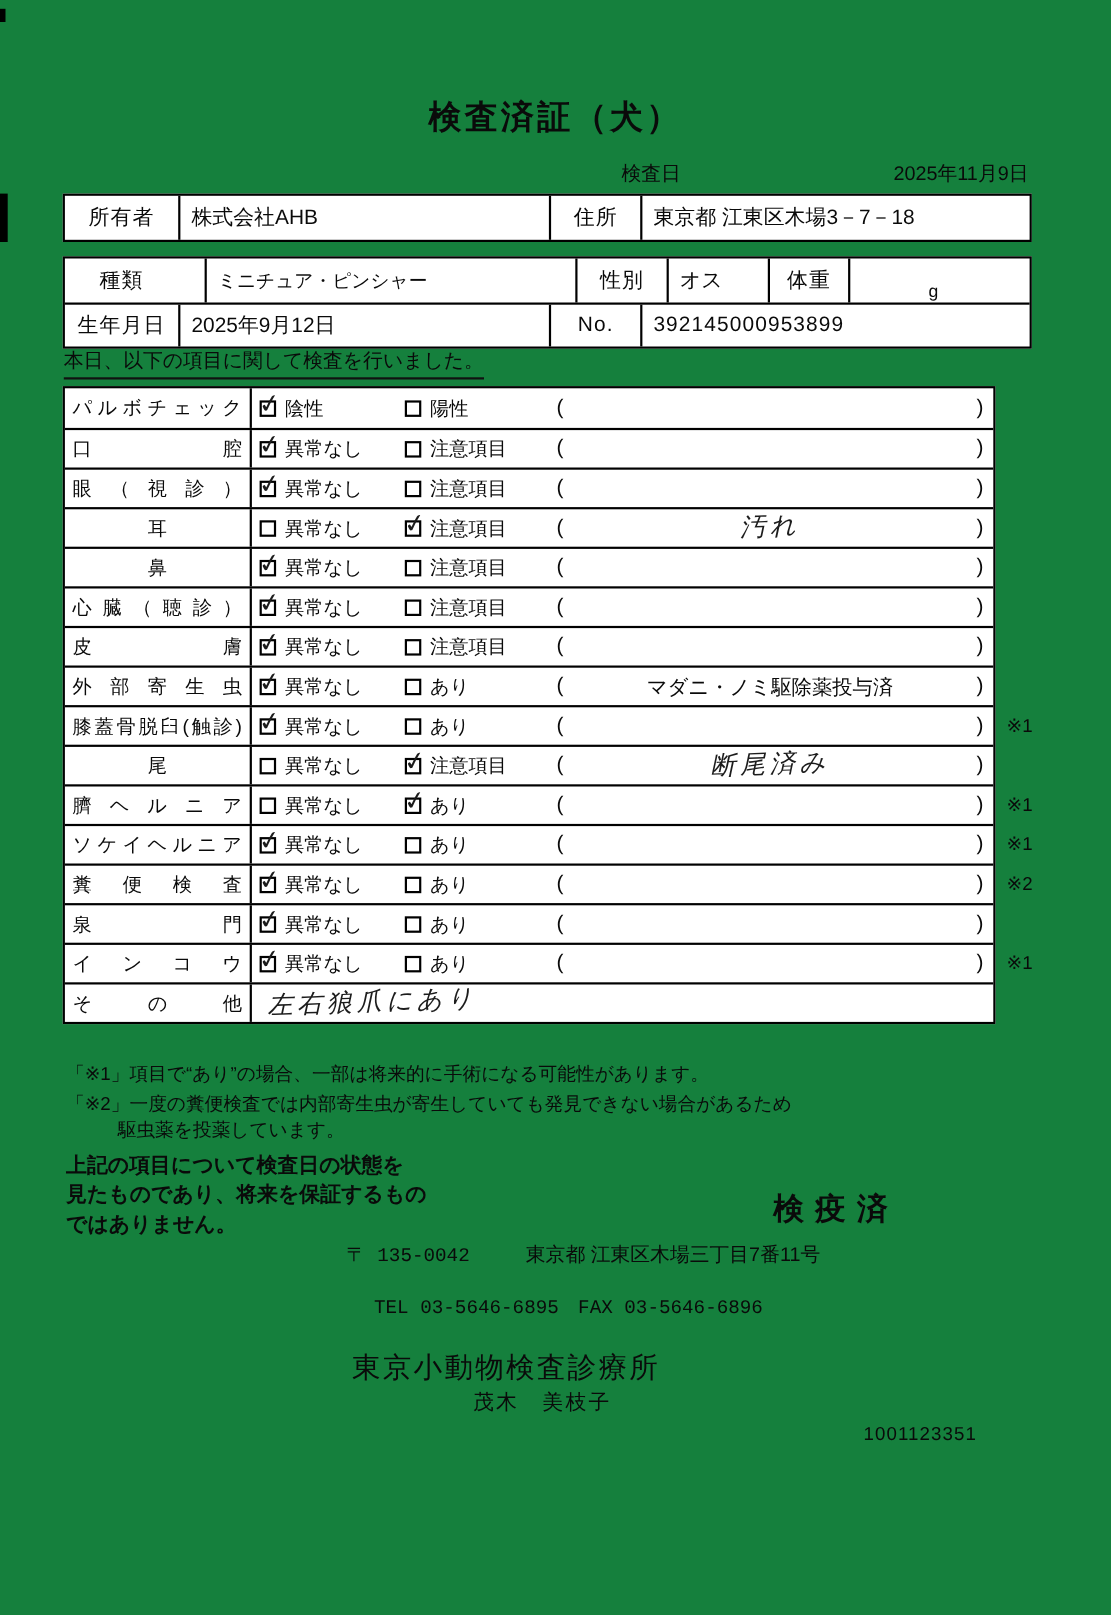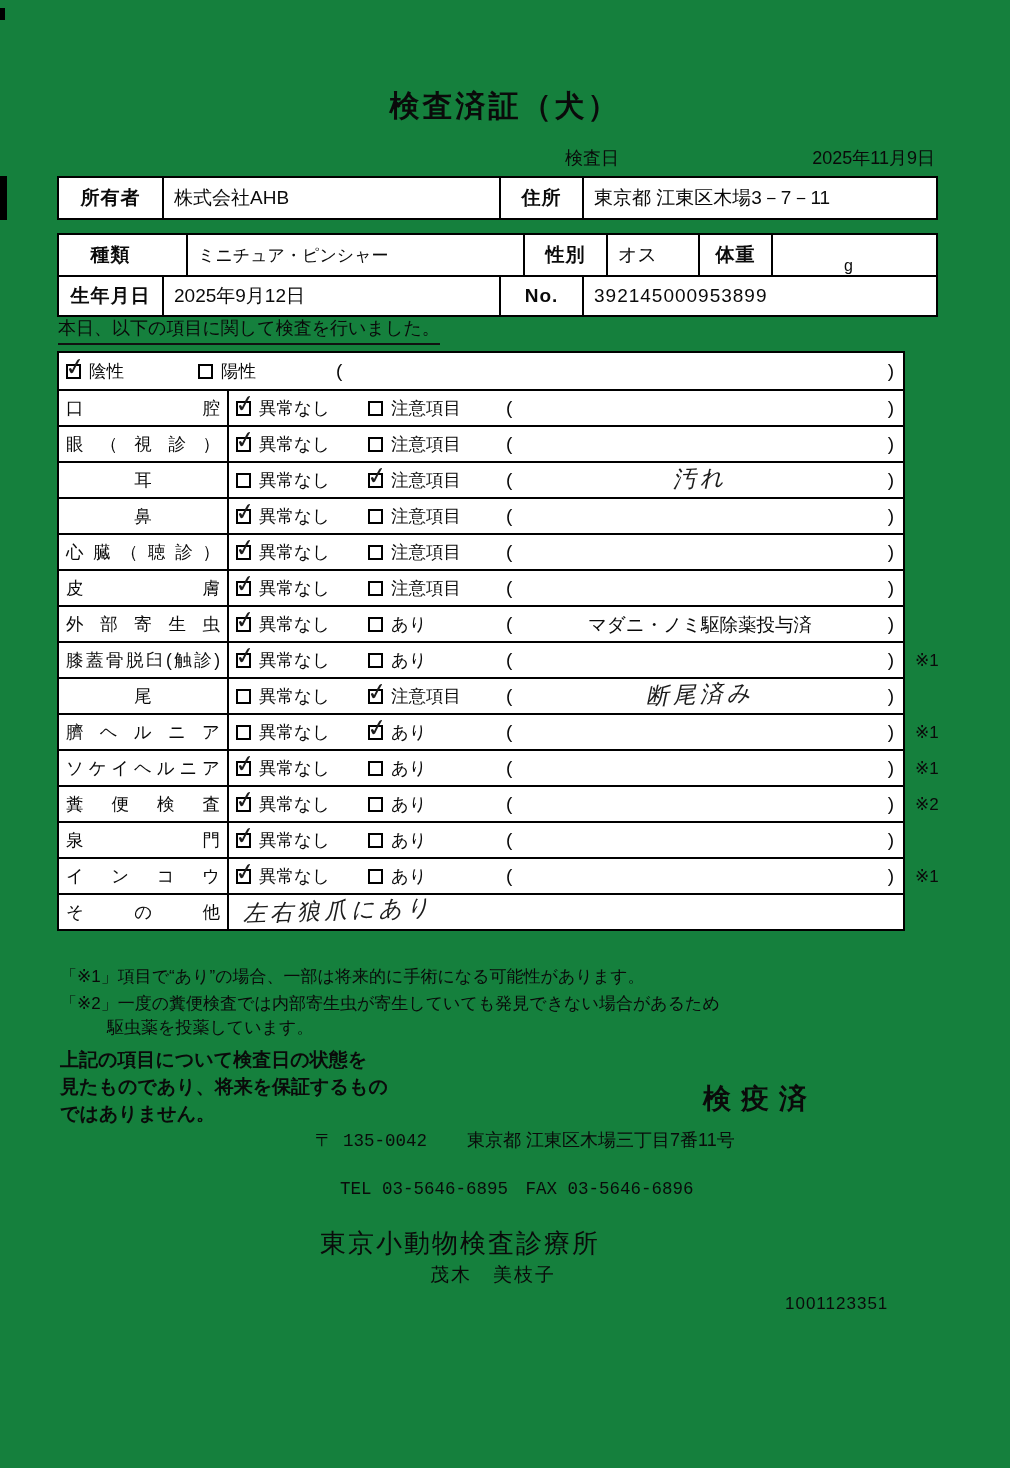--- a/index.html
+++ b/index.html
@@ -16,21 +16,21 @@
 
   
   .tbl { position:absolute; left:57px; width:881px; border:2px solid #000; background:#fff; }
   .tbl-owner { top:176px; }
   .tbl-pet { top:233px; }
   .trow { display:flex; height:40px; }
   .trow + .trow { border-top:2px solid #000; }
   .tcell { border-left:2px solid #000; display:flex; align-items:center;
     padding:0 10px; font-size:19px; white-space:nowrap; overflow:hidden; }
   .tcell:first-child { border-left:none; }
-  .hdr { justify-content:center; padding:0 4px; letter-spacing:1px;font-weight:bold; }
+  .hdr { justify-content:center; padding:0 4px; letter-spacing:1px; }
   .w103 { width:103px; flex:none; } .w337 { width:337px; flex:none; }
   .w83 { width:83px; flex:none; }  .w92 { width:92px; flex:none; }
   .w73 { width:73px; flex:none; }  .grow { flex:1; }
   .weight-cell { justify-content:flex-end; padding-right:22px; gap:18px;flex-direction:column; }
 
   .intro { position:absolute; top:316px; left:58px; font-size:18px;
     border-bottom:2px solid #111; padding-bottom:3px; }
 
   
   .ctbl { position:absolute; left:57px; top:351px; width:848px; border:2px solid #000; background:#fff; }
@@ -61,21 +61,21 @@
   
   .fn1 { position:absolute; left:60px; top:965px; font-size:17px; }
   .fn2a { position:absolute; left:60px; top:992px; font-size:17px; }
   .fn2b { position:absolute; left:107px; top:1016px; font-size:17px; }
 
   .disclaimer { position:absolute; left:60px; top:1046px; font-size:19px;
     font-weight:bold; line-height:27px; }
   .stamp { position:absolute; left:703px; top:1080px; font-size:28px;
     font-weight:600; letter-spacing:10px; }
 
-  .addr-line { position:absolute; top:1128px; left:315px; font-size:18px; display:flex; gap:40px; align-items:baseline; }
+  .addr-line { position:absolute; top:1128px; left:315px; font-size:18px; display:flex; gap:51px; align-items:baseline; }
   .postal { font-family:"Liberation Mono","DejaVu Sans Mono",monospace; font-size:17.5px; }
   .tel-line { position:absolute; top:1176px; left:340px; font-size:17.5px;
     font-family:"Liberation Mono","DejaVu Sans Mono",monospace; }
   .clinic-name { position:absolute; top:1226px; left:320px; font-size:26px; letter-spacing:2px; }
   .clinic-person { position:absolute; top:1262px; left:430px; font-size:19px; letter-spacing:2px; }
   .serial { position:absolute; top:1294px; left:785px; font-size:17px; letter-spacing:1px; }
 </style>
 </head>
 <body>
 
@@ -86,21 +86,21 @@
   <div class="title">検査済証（犬）</div>
 
   <div class="insp-date-label">検査日</div>
   <div class="insp-date-value">2025年11月9日</div>
 
   <div class="tbl tbl-owner">
     <div class="trow">
       <div class="tcell hdr w103">所有者</div>
       <div class="tcell w337">株式会社AHB</div>
       <div class="tcell hdr w83">住所</div>
-      <div class="tcell grow">東京都 江東区木場3－7－11</div>
+      <div class="tcell grow">東京都 江東区木場3－7－18</div>
     </div>
   </div>
 
   <div class="tbl tbl-pet">
     <div class="trow">
       <div class="tcell hdr w103">種類</div>
       <div class="tcell w337" style="font-size:17px;margin-left:24px;">ミニチュア・ピンシャー</div>
       <div class="tcell hdr w83">性別</div>
       <div class="tcell w92">オス</div>
       <div class="tcell hdr w73">体重</div>
@@ -115,20 +115,21 @@
       <div class="tcell hdr w83">No.</div>
       <div class="tcell grow" style="letter-spacing:1px;">392145000953899</div>
     </div>
   </div>
 
   <div class="intro">本日、以下の項目に関して検査を行いました。</div>
 
   <div class="ctbl">
 
     <div class="crow">
+      <div class="clabel">パルボチェック</div>
       <div class="copt copt1">
         <span class="cbox checked"></span>
         <span class="ctext">陰性</span>
       </div>
       <div class="copt copt2">
         <span class="cbox"></span>
         <span class="ctext">陽性</span>
       </div>
       <div class="cnote">
         <span class="paren">(</span>

